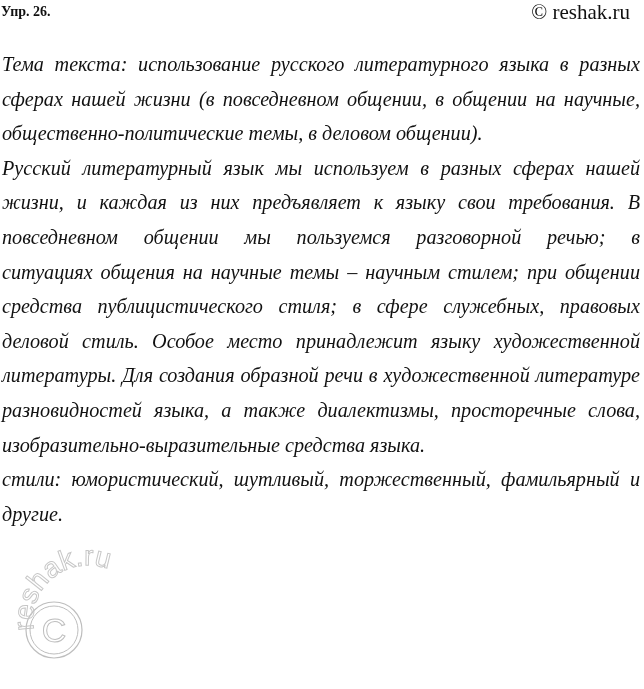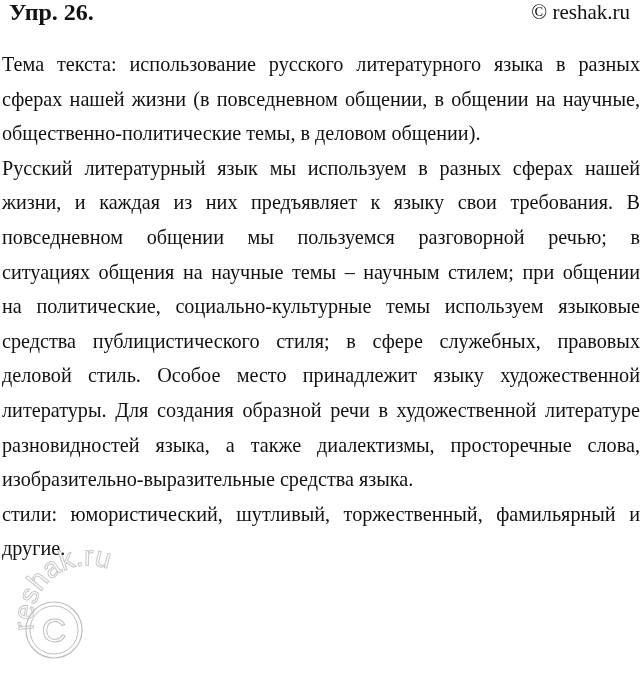--- a/index.html
+++ b/index.html
@@ -5,28 +5,28 @@
     html, body { margin: 0; padding: 0; background: #ffffff; }
     body {
       width: 644px; height: 689px; overflow: hidden; position: relative;
       font-family: "Liberation Serif", "DejaVu Serif", serif;
       color: #111111;
     }
     .header {
       position: absolute; left: 0; right: 0; top: 0; height: 28px;
       display: flex; justify-content: space-between; align-items: flex-start;
     }
-    .title { font-weight: bold; font-size: 24px; line-height: 24px; padding-left: 9px; text-align: right; }
+    .title { font-weight: bold; font-size: 14px; line-height: 24px; padding-left: 1px; text-align: right; }
     .copyright { font-size: 21px; line-height: 24px; padding-right: 14px; }
     .content {
       position: absolute; left: 2px; right: 4px; top: 47px;
       font-size: 20.2px; line-height: 34.6px;
     }
     .para { margin: 0; text-align: justify; }
-    .line { display: block; text-align: justify; text-align-last: justify; white-space: nowrap; }
+    .line { display: block; text-align: justify; text-align-last: justify; white-space: nowrap; font-style: italic; }
     .line.last { text-align-last: left; }
     .watermark {
       position: absolute; left: 14px; top: 520px; width: 150px; height: 160px;
       pointer-events: none; opacity: 0.55;
     }
   </style>
 </head>
 <body>
 
 <div class="header">
@@ -38,21 +38,20 @@
   <p class="para">
     <span class="line">Тема текста: использование русского литературного языка в разных</span>
     <span class="line">сферах нашей жизни (в повседневном общении, в общении на научные,</span>
     <span class="line last">общественно-политические темы, в деловом общении).</span>
   </p>
   <p class="para">
     <span class="line">Русский литературный язык мы используем в разных сферах нашей</span>
     <span class="line">жизни, и каждая из них предъявляет к языку свои требования. В</span>
     <span class="line">повседневном общении мы пользуемся разговорной речью; в</span>
     <span class="line">ситуациях общения на научные темы – научным стилем; при общении</span>
-    <span class="line">на политические, социально-культурные темы используем языковые</span>
     <span class="line">средства публицистического стиля; в сфере служебных, правовых</span>
     <span class="line">деловой стиль. Особое место принадлежит языку художественной</span>
     <span class="line">литературы. Для создания образной речи в художественной литературе</span>
     <span class="line">разновидностей языка, а также диалектизмы, просторечные слова,</span>
     <span class="line last">изобразительно-выразительные средства языка.</span>
   </p>
   <p class="para">
     <span class="line">стили: юмористический, шутливый, торжественный, фамильярный и</span>
     <span class="line last">другие.</span>
   </p>

